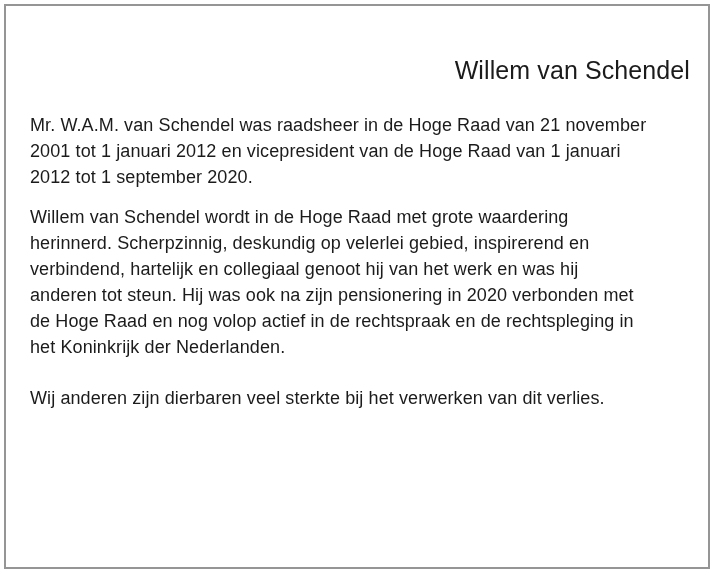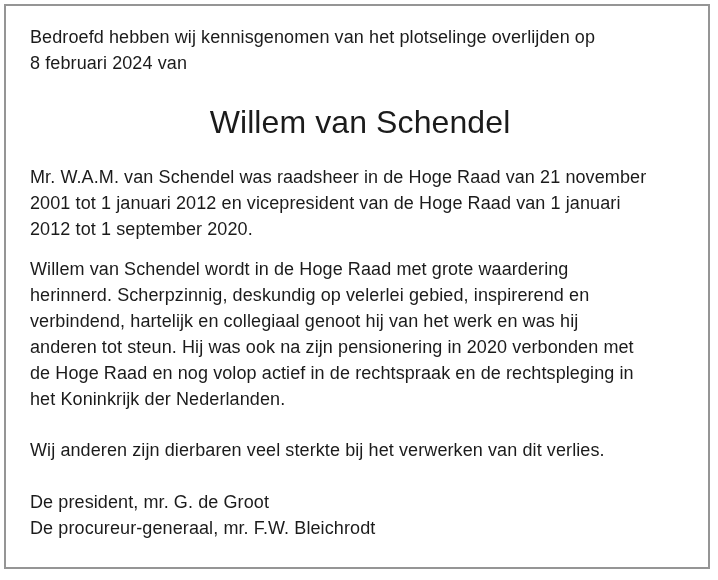--- a/index.html
+++ b/index.html
@@ -32,55 +32,49 @@
     font-size: 18px;
     line-height: 26px;
     font-weight: 400;
     letter-spacing: 0.1px;
   }
   .para {
     margin: 0;
     white-space: pre-line; 
   }
   .deceased-name {
-    font-size: 32px;
+    font-size: 25px;
     line-height: 40px;
     font-weight: 400;
-    text-align: center;
+    text-align: right;
     margin: 26px 0 22px 0;
     white-space: nowrap;
   }
   .career-para     { margin-top: 16px; }
   .tribute-para    { margin-top: 14px; }
   .condolence-para { margin-top: 25px; }
   .signatures      { margin-top: 26px; }
 </style>
 </head>
 <body>
 
 <div class="notice-frame"></div>
 
 <div class="notice-content">
 
-  <p class="para intro-para">Bedroefd hebben wij kennisgenomen van het plotselinge overlijden op
-8 februari 2024 van</p>
 
   <h1 class="deceased-name">Willem van Schendel</h1>
 
   <p class="para career-para">Mr. W.A.M. van Schendel was raadsheer in de Hoge Raad van 21 november
 2001 tot 1 januari 2012 en vicepresident van de Hoge Raad van 1 januari
 2012 tot 1 september 2020.</p>
 
   <p class="para tribute-para">Willem van Schendel wordt in de Hoge Raad met grote waardering
 herinnerd. Scherpzinnig, deskundig op velerlei gebied, inspirerend en
 verbindend, hartelijk en collegiaal genoot hij van het werk en was hij
 anderen tot steun. Hij was ook na zijn pensionering in 2020 verbonden met
 de Hoge Raad en nog volop actief in de rechtspraak en de rechtspleging in
 het Koninkrijk der Nederlanden.</p>
 
   <p class="para condolence-para">Wij anderen zijn dierbaren veel sterkte bij het verwerken van dit verlies.</p>
 
-  <div class="signatures">
-    <p class="para">De president, mr. G. de Groot</p>
-    <p class="para">De procureur-generaal, mr. F.W. Bleichrodt</p>
-  </div>
 
 </div>
 
 </body></html>

